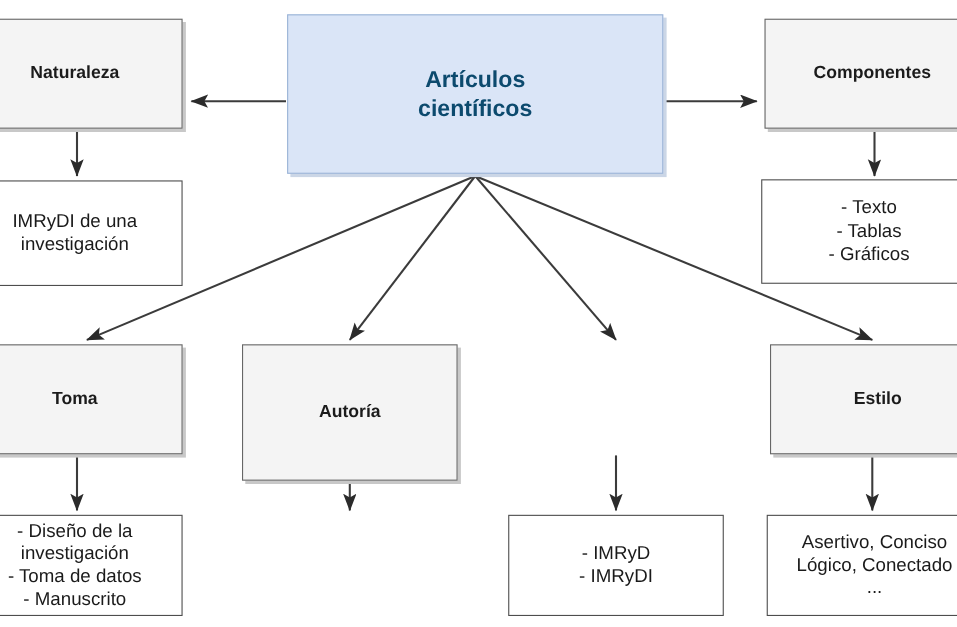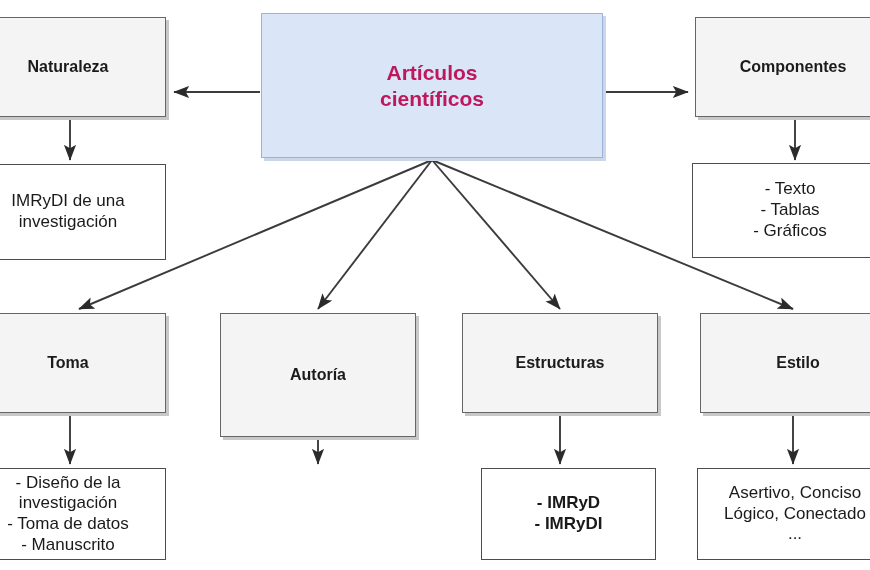--- a/index.html
+++ b/index.html
@@ -44,21 +44,21 @@
     font-size: 17px;
     color: #1a1a1a;
   }
   
   .central {
     background: #dae5f7;
     border: 1px solid #9ab3d6;
     box-shadow: 3px 3px 0 0 #cbd6e6;
     font-weight: bold;
     font-size: 21px;
-    color: #be185d;
+    color: #0c4a6e;
   }
   .node .txt {
     display: block;
     white-space: pre-line;
     padding: 0 6px;
   }
   svg.edges {
     position: absolute;
     left: 0;
     top: 0;
@@ -127,24 +127,21 @@
     <span class="txt">- Diseño de la
 investigación
 - Toma de datos
 - Manuscrito</span>
   </div>
 
   <div class="node cat" style="left:220px; top:313px; width:196px; height:124px;">
     <span class="txt">Autoría</span>
   </div>
 
-  <div class="node cat" style="left:462px; top:313px; width:196px; height:100px;">
-    <span class="txt">Estructuras</span>
-  </div>
-  <div class="node detail" style="left:481px; top:468px; width:175px; height:92px;font-weight:bold;">
+  <div class="node detail" style="left:462px; top:468px; width:196px; height:92px;">
     <span class="txt">- IMRyD
 - IMRyDI</span>
   </div>
 
   <div class="node cat" style="left:700px; top:313px; width:196px; height:100px;">
     <span class="txt">Estilo</span>
   </div>
   <div class="node detail" style="left:697px; top:468px; width:196px; height:92px;">
     <span class="txt">Asertivo, Conciso
 Lógico, Conectado

